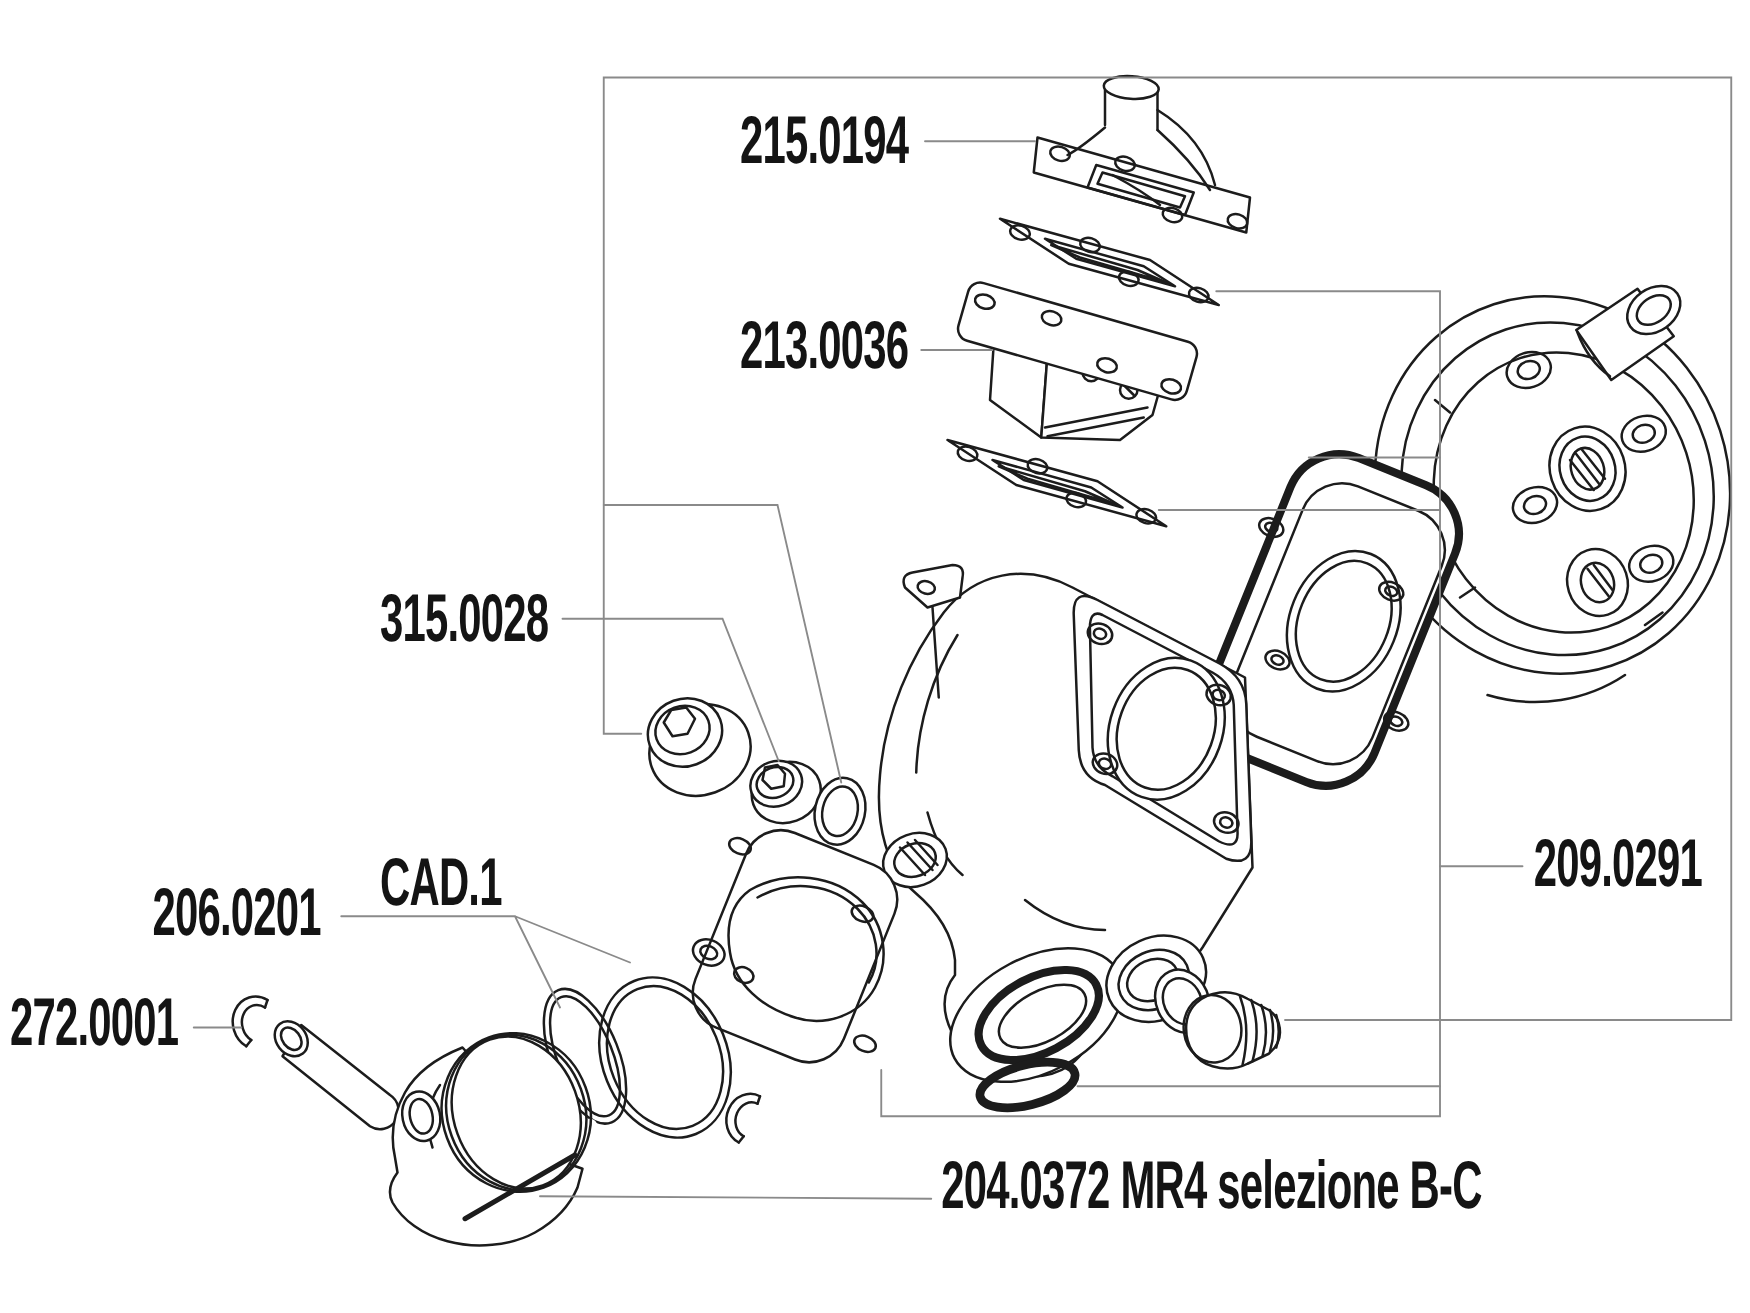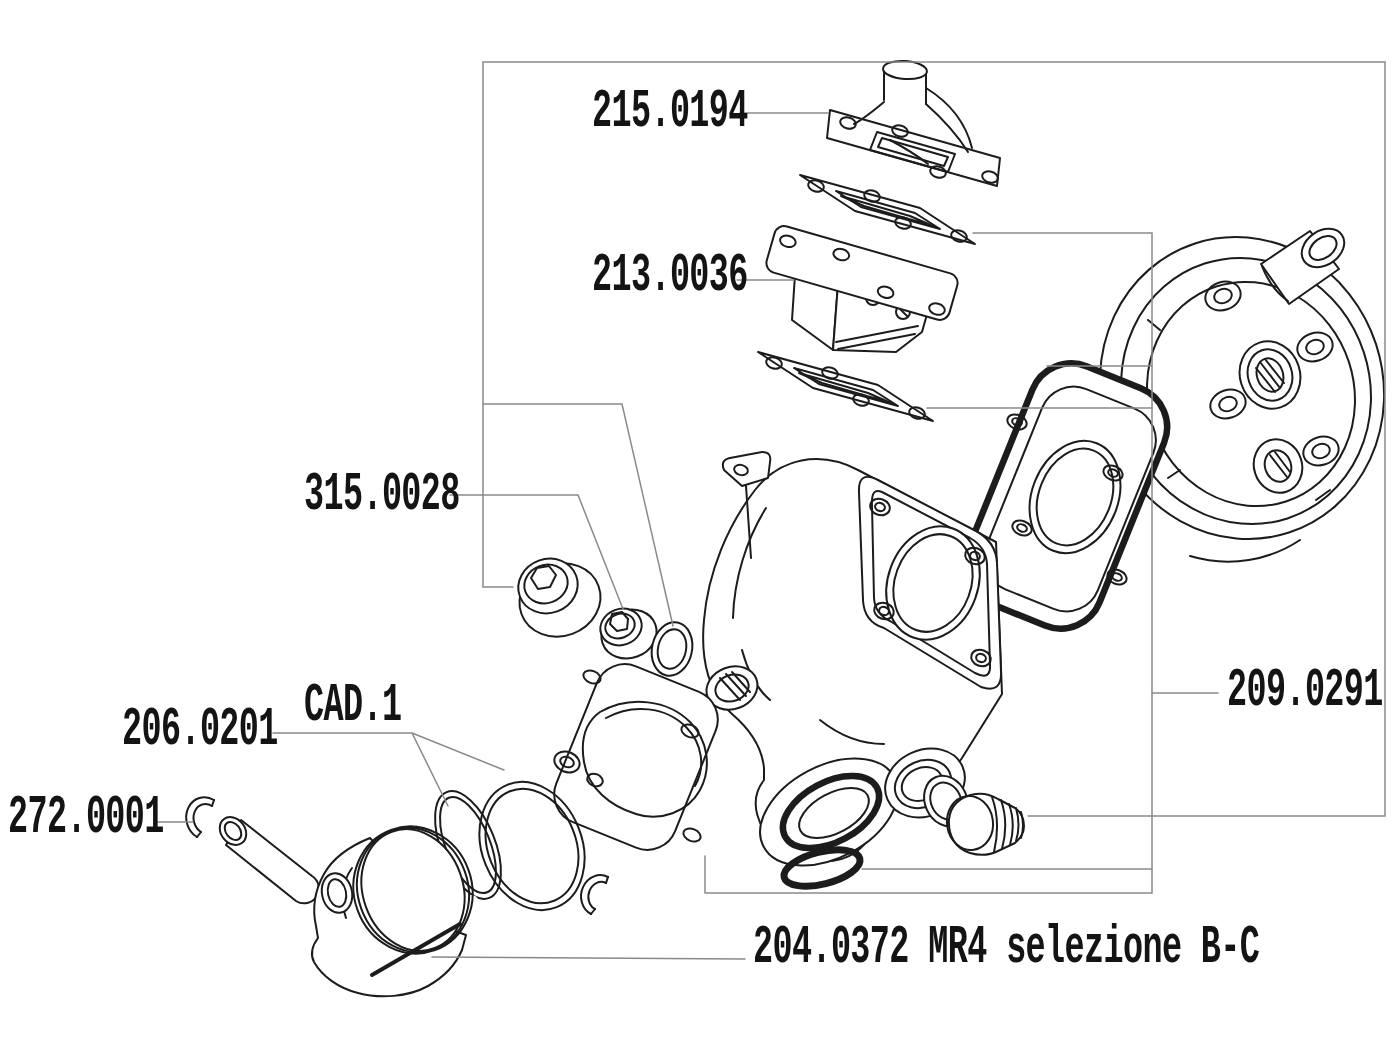--- a/index.html
+++ b/index.html
@@ -1,18 +1,18 @@
 <!DOCTYPE html>
 <html><head>
 <meta charset="utf-8">
 <style>
   html,body{margin:0;padding:0;background:#fff;}
   .stage{
     position:relative;width:1400px;height:1050px;background:#fff;overflow:hidden;
-    font-family:Liberation Mono, monospace;
+    font-family:Liberation Sans, sans-serif;
   }
   .stage svg{position:absolute;left:0;top:0;}
   .part-label{
     position:absolute;font-weight:700;font-size:54px;line-height:1;color:#141414;
     transform:scaleX(0.62);transform-origin:left top;white-space:nowrap;
     letter-spacing:-1px;user-select:none;
   }
   .lbl-215{left:592px;top:85px;}
   .lbl-213{left:592px;top:249px;}
   .lbl-315{left:304px;top:468px;}

